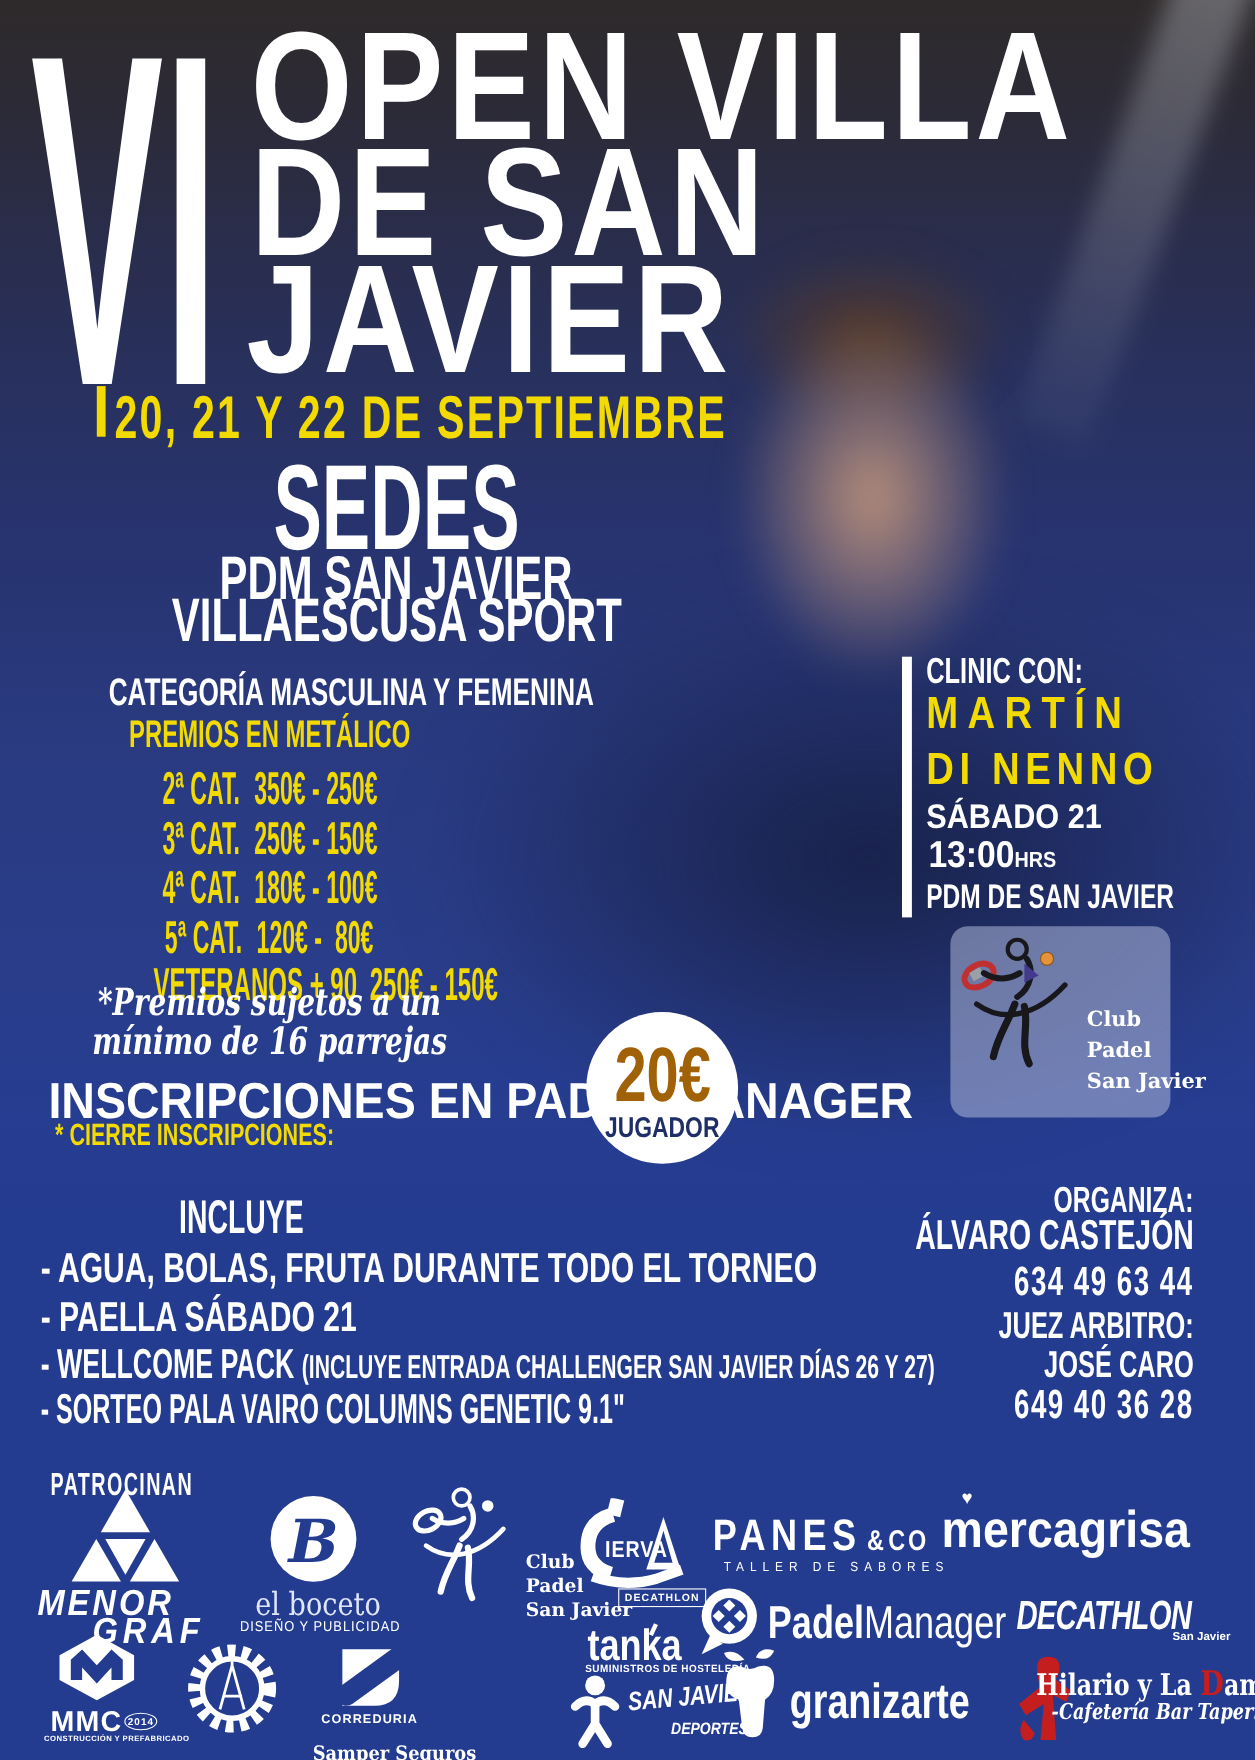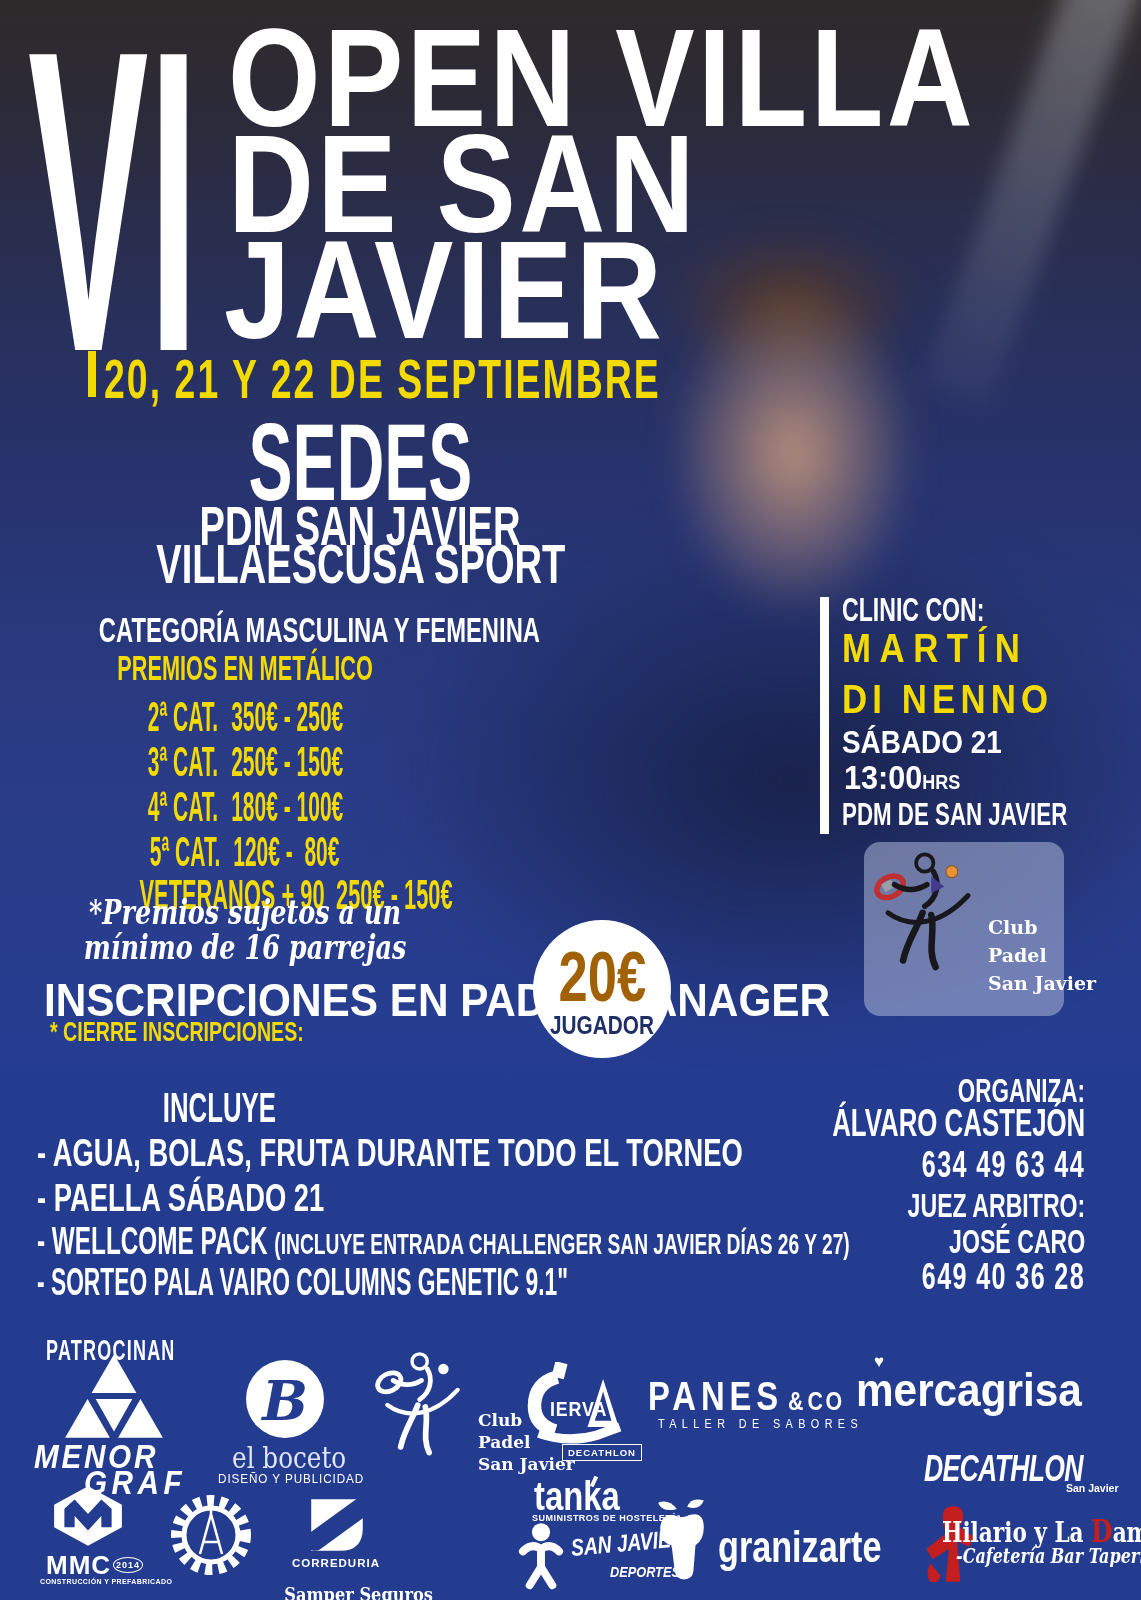--- a/index.html
+++ b/index.html
@@ -222,20 +222,35 @@
   </div>
 
   <div class="sp" style="left:528px;top:1476px;width:118px;height:48px;">
     <p style="left:6px;top:0;font-size:40px;font-weight:700;text-align:right;">
       <span class="cnd ol" style="--sx:.82;">tanka</span></p>
     <div class="tick" style="left:64px;top:0;width:4px;height:11px;"></div>
     <p class="ctr" style="left:0;top:37px;width:118px;font-size:9.5px;font-weight:700;letter-spacing:.5px;">
       <span class="cnd oc" style="--sx:.95;">SUMINISTROS DE HOSTELERÍA</span></p>
   </div>
 
+  <div class="sp" style="left:630px;top:1442px;width:300px;height:66px;">
+    <svg viewBox="0 0 60 66" width="58" height="64" style="position:absolute;left:4px;top:0;">
+      <circle cx="30" cy="28" r="26" fill="#fff"></circle>
+      <path d="M12 46 L4 64 L24 54 Z" fill="#fff"></path>
+      <circle cx="30" cy="28" r="17" fill="#243c90"></circle>
+      <g fill="#fff">
+        <rect x="26" y="14" width="8" height="8" transform="rotate(45 30 18)"></rect>
+        <rect x="16" y="24" width="8" height="8" transform="rotate(45 20 28)"></rect>
+        <rect x="36" y="24" width="8" height="8" transform="rotate(45 40 28)"></rect>
+        <rect x="26" y="34" width="8" height="8" transform="rotate(45 30 38)"></rect>
+      </g>
+    </svg>
+    <p style="left:68px;top:12px;font-size:42px;">
+      <span class="cnd ol" style="--sx:.78;"><span style="font-weight:700;">Padel</span><span style="font-weight:400;">Manager</span></span></p>
+  </div>
 
   <div class="sp" style="left:924px;top:1450px;width:195px;height:48px;">
     <p class="it" style="left:0;top:0;font-size:37px;font-weight:700;">
       <span class="cnd ol" style="--sx:.72;letter-spacing:-1px;">DECATHLON</span></p>
     <p style="left:142px;top:33px;font-size:10.5px;font-weight:700;">San Javier</p>
   </div>
 
   <div class="sp" style="left:38px;top:1484px;width:110px;height:100px;">
     <svg viewBox="0 0 74 62" width="76" height="64" style="position:absolute;left:12px;top:0;">
       <path d="M37 2 L70 20 L70 42 L37 60 L4 42 L4 20 Z" fill="#fff"></path>

